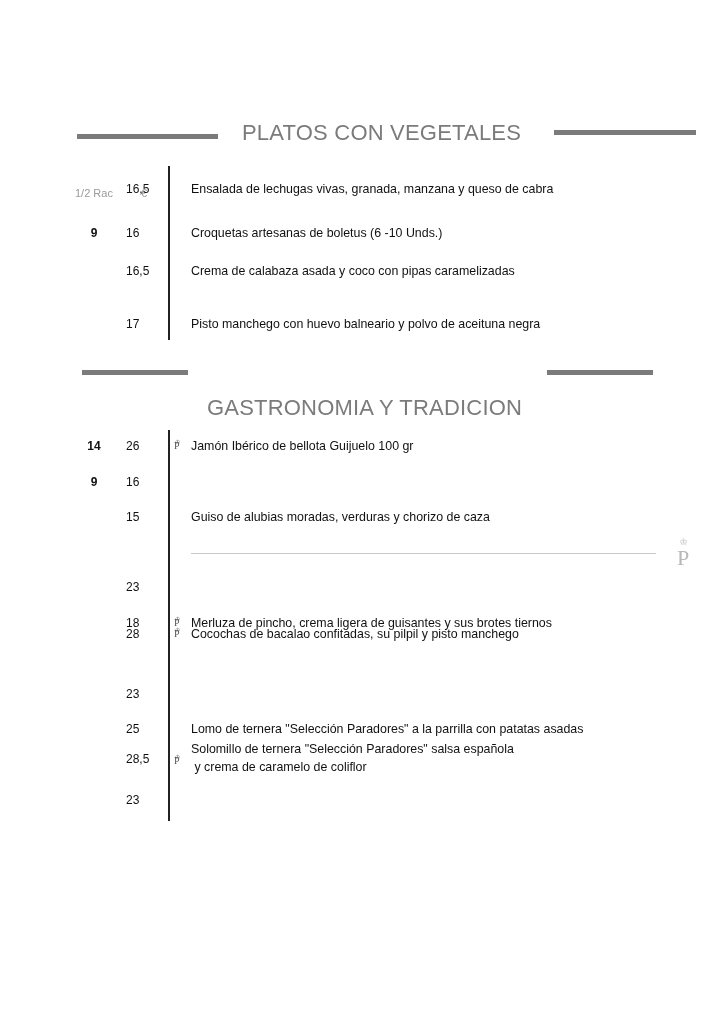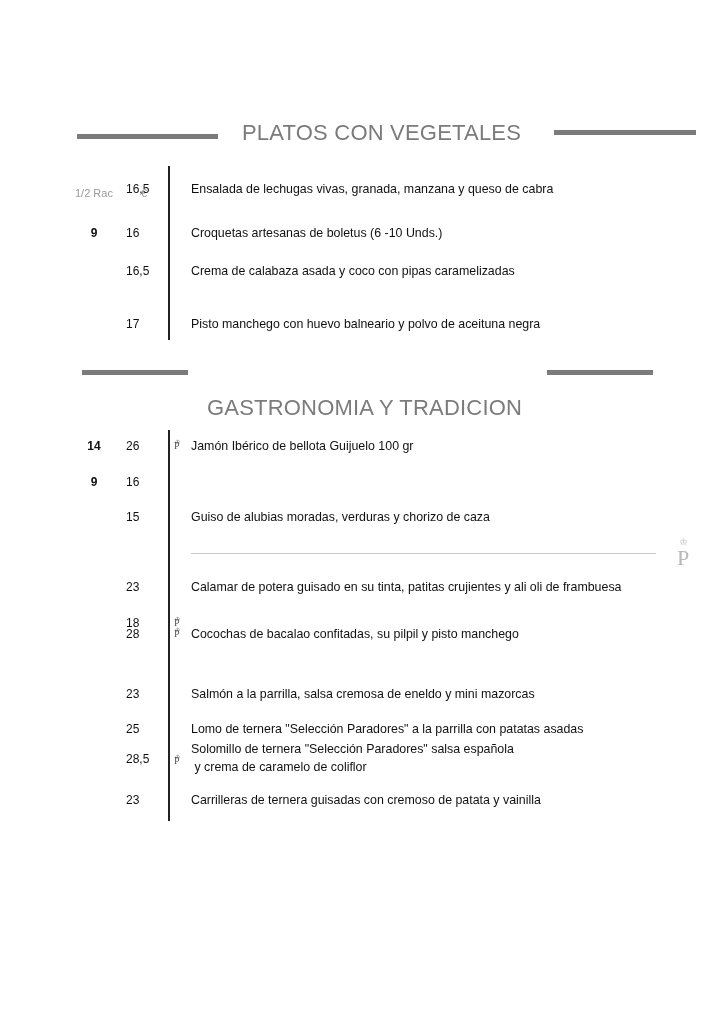--- a/index.html
+++ b/index.html
@@ -86,47 +86,45 @@
 
 <div class="sep"></div>
 <div class="logo">
   <span class="crown">♔</span>
   <span class="letter">P</span>
 </div>
 
 <div class="row" style="top:577px;">
   <span class="half"></span>
   <span class="price">23</span>
-  <span class="desc">Calamar de potera guisado en su tinta, patitas crujientes y ali oli de frambuesa</span>
 </div>
 <div class="row" style="top:613px;">
   <span class="half"></span>
   <span class="price">18</span>
   <span class="pmark"><span class="crown">♔</span><span>P</span></span>
+  <span class="desc">Merluza de pincho, crema ligera de guisantes y sus brotes tiernos</span>
 </div>
 <div class="row" style="top:624px;">
   <span class="half"></span>
   <span class="price">28</span>
   <span class="pmark"><span class="crown">♔</span><span>P</span></span>
   <span class="desc">Cocochas de bacalao confitadas, su pilpil y pisto manchego</span>
 </div>
 <div class="row" style="top:684px;">
   <span class="half"></span>
   <span class="price">23</span>
-  <span class="desc">Salmón a la parrilla, salsa cremosa de eneldo y mini mazorcas</span>
 </div>
 <div class="row" style="top:719px;">
   <span class="half"></span>
   <span class="price">25</span>
   <span class="desc">Lomo de ternera "Selección Paradores" a la parrilla con patatas asadas</span>
 </div>
 <div class="row" style="top:749px; height:38px;">
   <span class="half"></span>
   <span class="price" style="top:0px;">28,5</span>
   <span class="pmark" style="top:2px;"><span class="crown">♔</span><span>P</span></span>
   <span class="desc2" style="top:-9px;">Solomillo de ternera "Selección Paradores" salsa española
  y crema de caramelo de coliflor</span>
 </div>
 <div class="row" style="top:790px;">
   <span class="half"></span>
   <span class="price">23</span>
-  <span class="desc">Carrilleras de ternera guisadas con cremoso de patata y vainilla</span>
 </div>
 
 </body></html>

